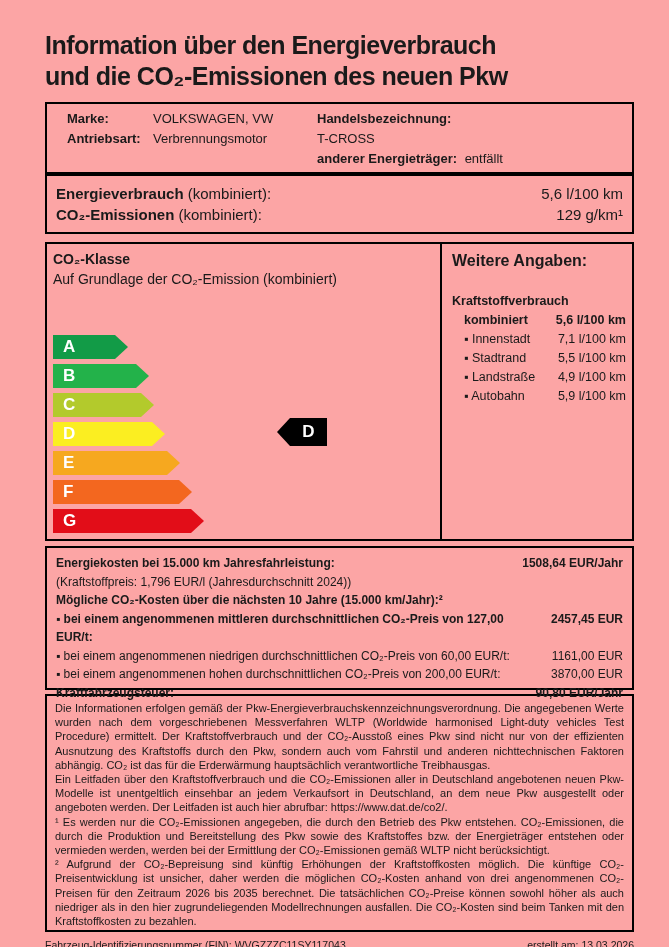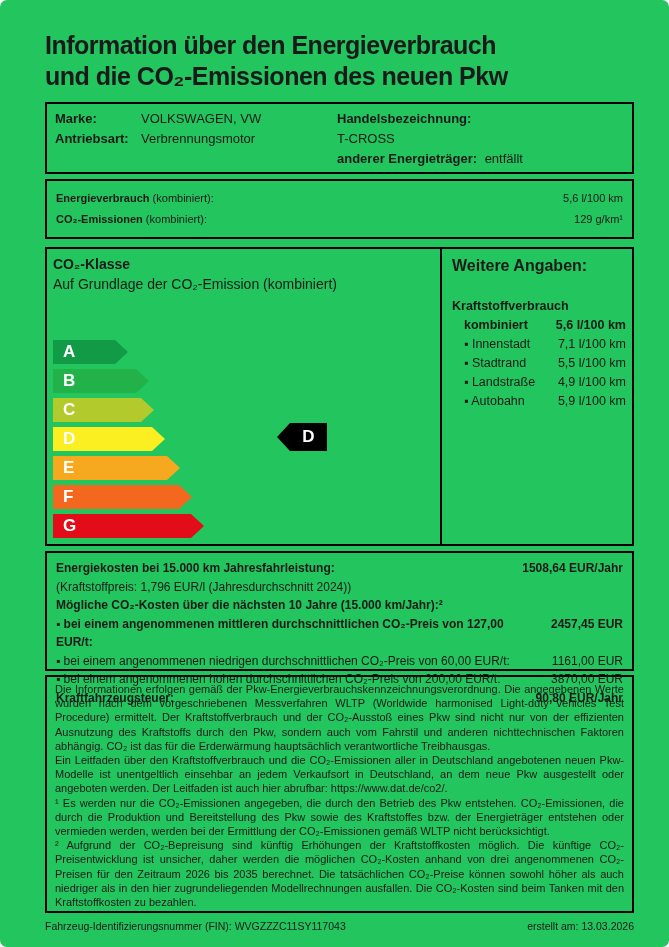--- a/index.html
+++ b/index.html
@@ -1,35 +1,35 @@
 <!DOCTYPE html>
 <html lang="de"><head>
 <meta charset="utf-8">
 <style>
   * { margin:0; padding:0; box-sizing:border-box; }
   html,body { background:#fff; }
   .page {
-    position:relative; width:669px; height:947px; background:#22c55e;
-    color:#1a1a1a; font-family:"Liberation Sans", sans-serif; overflow:hidden;border-radius:7px;
+    position:relative; width:669px; height:947px; background:#fca5a5;
+    color:#1a1a1a; font-family:"Liberation Sans", sans-serif; overflow:hidden;
   }
   .title { margin:30px 37px 10px 45px; font-size:25px; font-weight:bold; line-height:31px; letter-spacing:-0.5px; }
   .box { border:2px solid #000; margin:0 35px 0 45px; }
 
   
-  .box-vehicle { height:72px; padding:5px 8px 0 8px; font-size:13px; line-height:20px; display:flex;gap:32px; }
+  .box-vehicle { height:72px; padding:5px 8px 0 20px; font-size:13px; line-height:20px; display:flex; }
   .v-left { width:250px; }
   .v-row { display:flex; }
   .v-label { width:86px; font-weight:bold; flex:none; }
   .italic { font-style:italic; }
   .v-right { flex:1; }
   .v-label-wide { display:inline-block; width:144px; font-weight:bold; }
   .bold { font-weight:bold; }
 
   
-  .box-consumption { height:60px; margin-top:5px; padding:7px 9px 0 9px; font-size:11px; line-height:21px; }
+  .box-consumption { height:60px; padding:7px 9px 0 9px; font-size:15px; line-height:21px; }
   .c-row { display:flex; justify-content:space-between; }
 
   
   .box-class { height:299px; margin-top:8px; display:flex; }
   .class-left { flex:1; position:relative; padding:6px 0 4px 6px; }
   .cl-heading { font-size:14px; font-weight:bold; line-height:19px; }
   .cl-sub { font-size:14px; line-height:20px; }
   .bars { margin-top:46px; }
   .bar {
     height:24px; margin-bottom:5px; color:#fff; font-weight:bold; font-size:17px;
@@ -42,21 +42,21 @@
     text-align:center; padding-left:13px;
     clip-path: polygon(0 50%, 13px 0, 100% 0, 100% 100%, 13px 100%);
   }
   .class-right { width:192px; border-left:2px solid #000; padding:8px 6px 0 10px; font-size:12.5px; }
   .wa-heading { font-size:16px; font-weight:bold; margin-bottom:22px; }
   .wa-sub { font-weight:bold; line-height:19px; }
   .wa-row { display:flex; justify-content:space-between; line-height:19px;padding-left:12px; }
   .wa-row .val { white-space:nowrap; }
 
   
-  .box-costs { height:120px; margin-top:5px; padding:6px 9px 0 9px; font-size:12px; line-height:18.5px; }
+  .box-costs { height:144px; margin-top:5px; padding:6px 9px 0 9px; font-size:12px; line-height:18.5px; }
   .cost-row { display:flex; justify-content:space-between; }
   .cost-row .val { white-space:nowrap; margin-left:8px; }
 
   
   .box-notes { height:238px; margin-top:4px; padding:5px 8px 0 8px; font-size:11px; line-height:14.2px; }
   .box-notes p { text-align:justify; }
 
   .footer { margin:7px 35px 16px 45px; display:flex; justify-content:space-between; font-size:10.5px; }
 </style>
 </head>

